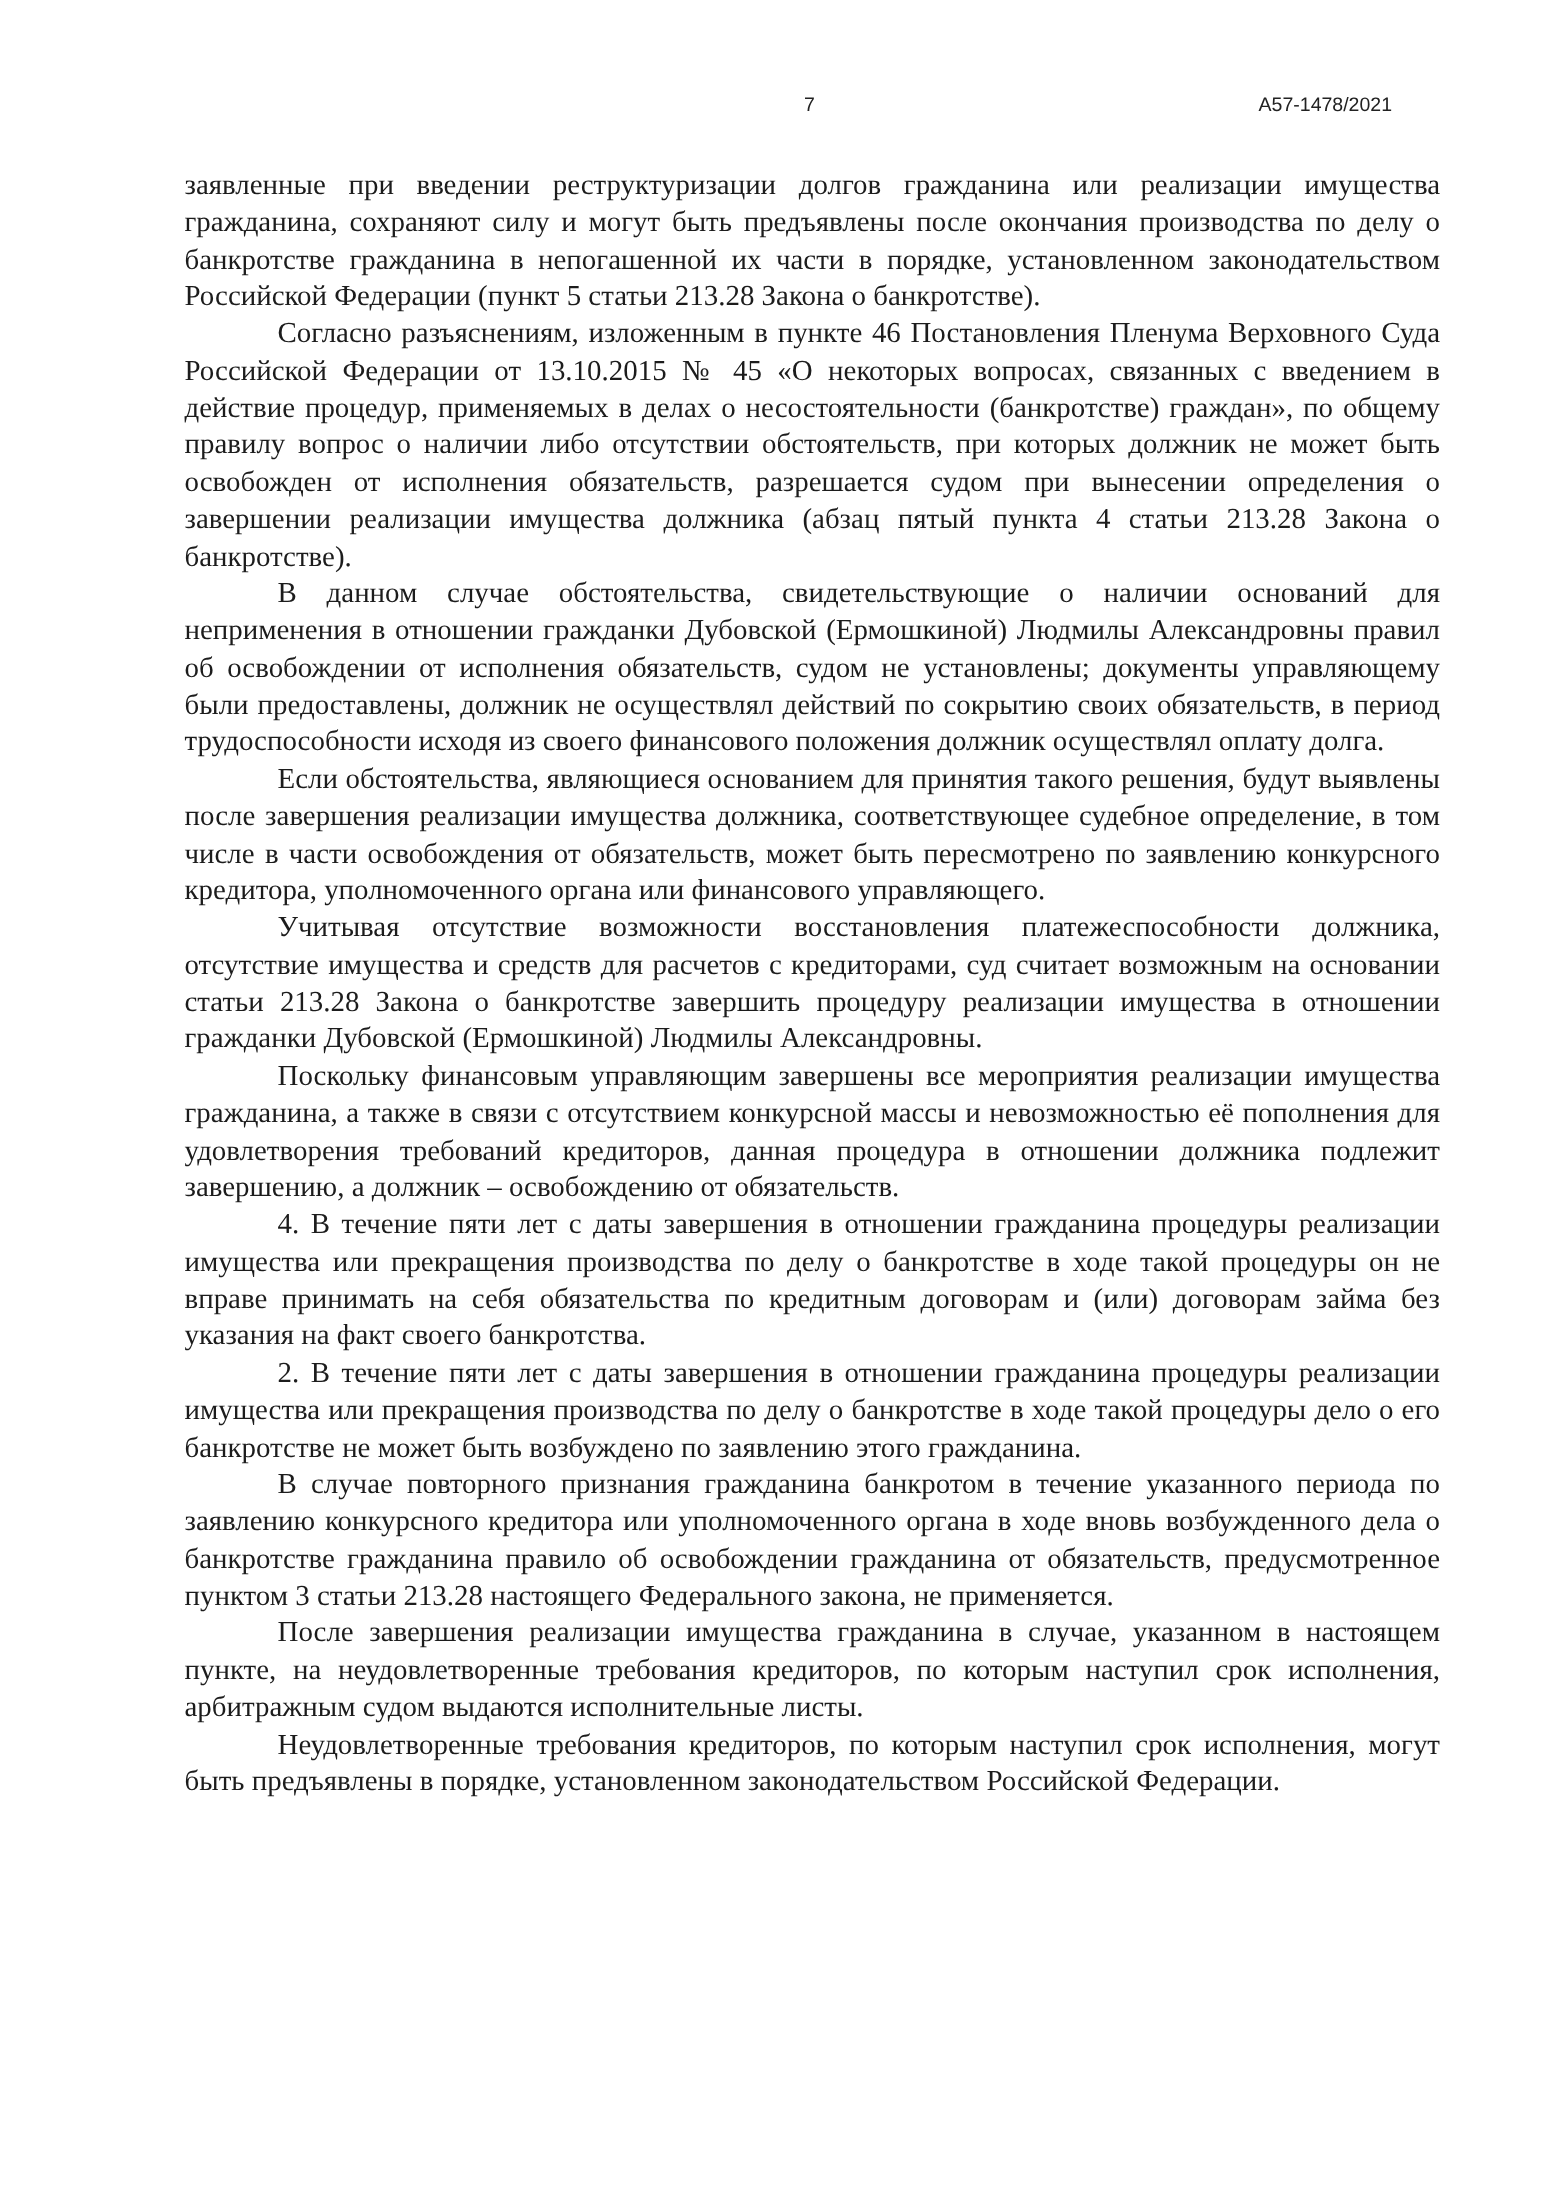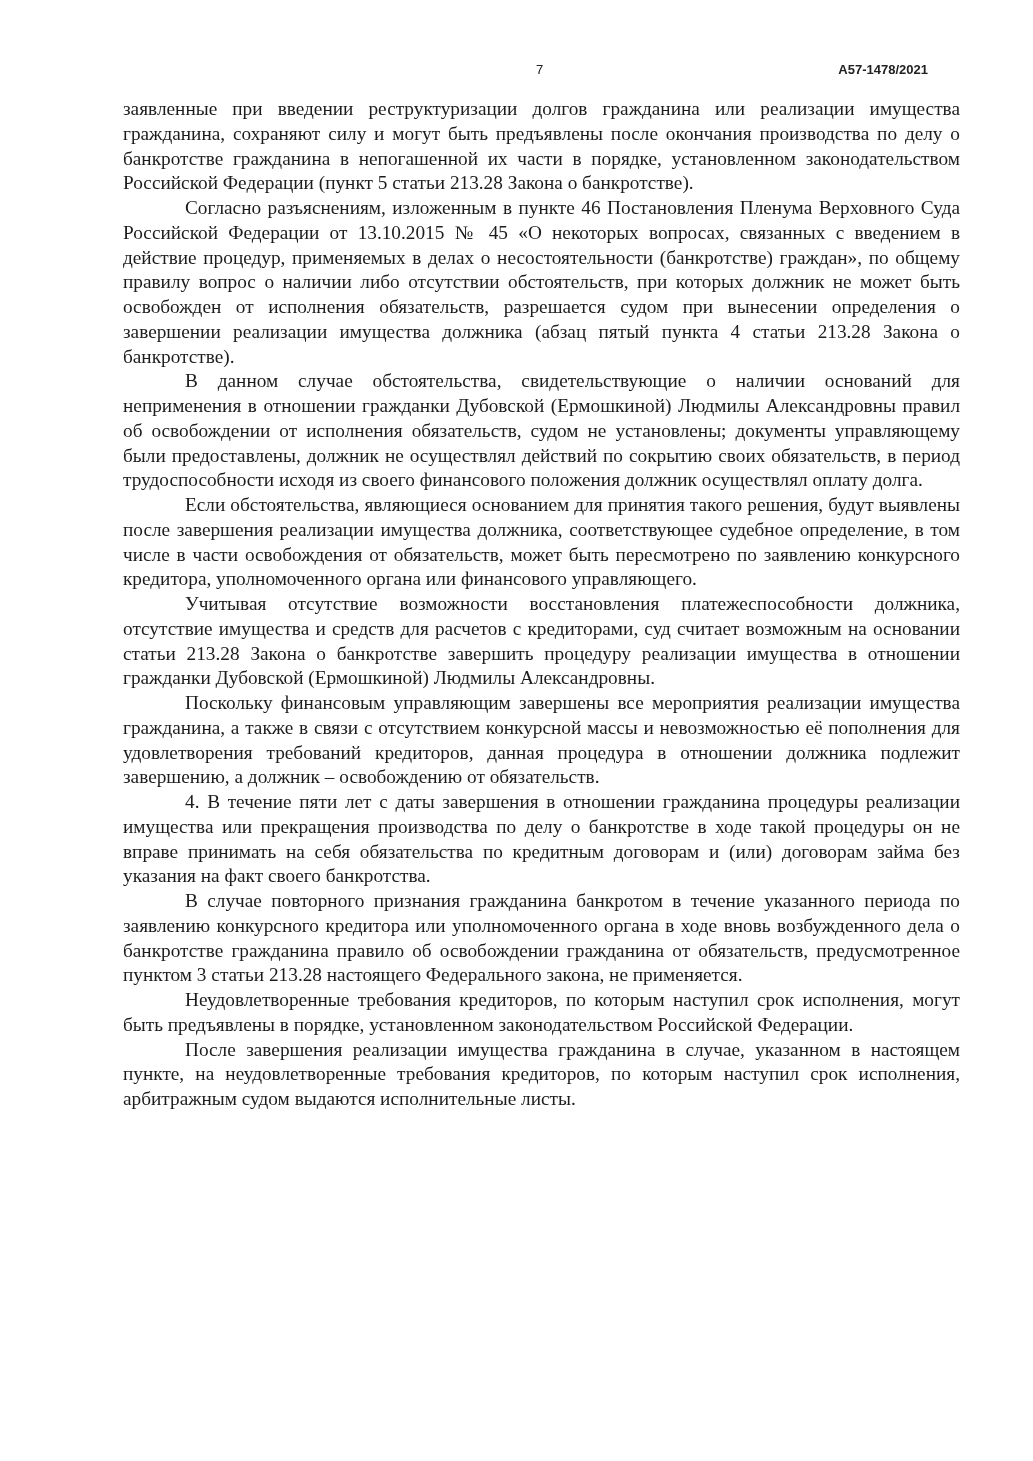--- a/index.html
+++ b/index.html
@@ -26,25 +26,24 @@
     }
     .page-number {
       position: absolute;
       left: 536px;
       top: 0;
     }
     .case-number {
       position: absolute;
       right: 105px;
       top: 0;
-      font-weight: bold;
     }
     .doc-body {
       position: absolute;
-      top: 97px;
+      top: 112px;
       left: 123px;
       width: 837px;
       font-family: "Liberation Serif", serif;
       font-size: 19.3px;
       line-height: 24.75px;
       text-align: justify;
       color: #1c1c1c;
     }
     .doc-body p {
       margin: 0;
@@ -65,16 +64,17 @@
 </div>
 
 <div class="doc-body">
   <p class="continuation">заявленные при введении реструктуризации долгов гражданина или реализации имущества гражданина, сохраняют силу и могут быть предъявлены после окончания производства по делу о банкротстве гражданина в непогашенной их части в порядке, установленном законодательством Российской Федерации (пункт 5 статьи 213.28 Закона о банкротстве).</p>
   <p>Согласно разъяснениям, изложенным в пункте 46 Постановления Пленума Верховного Суда Российской Федерации от 13.10.2015 № 45 «О некоторых вопросах, связанных с введением в действие процедур, применяемых в делах о несостоятельности (банкротстве) граждан», по общему правилу вопрос о наличии либо отсутствии обстоятельств, при которых должник не может быть освобожден от исполнения обязательств, разрешается судом при вынесении определения о завершении реализации имущества должника (абзац пятый пункта 4 статьи 213.28 Закона о банкротстве).</p>
   <p>В данном случае обстоятельства, свидетельствующие о наличии оснований для неприменения в отношении гражданки Дубовской (Ермошкиной) Людмилы Александровны правил об освобождении от исполнения обязательств, судом не установлены; документы управляющему были предоставлены, должник не осуществлял действий по сокрытию своих обязательств, в период трудоспособности исходя из своего финансового положения должник осуществлял оплату долга.</p>
   <p>Если обстоятельства, являющиеся основанием для принятия такого решения, будут выявлены после завершения реализации имущества должника, соответствующее судебное определение, в том числе в части освобождения от обязательств, может быть пересмотрено по заявлению конкурсного кредитора, уполномоченного органа или финансового управляющего.</p>
   <p>Учитывая отсутствие возможности восстановления платежеспособности должника, отсутствие имущества и средств для расчетов с кредиторами, суд считает возможным на основании статьи 213.28 Закона о банкротстве завершить процедуру реализации имущества в отношении гражданки Дубовской (Ермошкиной) Людмилы Александровны.</p>
   <p>Поскольку финансовым управляющим завершены все мероприятия реализации имущества гражданина, а также в связи с отсутствием конкурсной массы и невозможностью её пополнения для удовлетворения требований кредиторов, данная процедура в отношении должника подлежит завершению, а должник – освобождению от обязательств.</p>
   <p>4. В течение пяти лет с даты завершения в отношении гражданина процедуры реализации имущества или прекращения производства по делу о банкротстве в ходе такой процедуры он не вправе принимать на себя обязательства по кредитным договорам и (или) договорам займа без указания на факт своего банкротства.</p>
+  <p>2. В течение пяти лет с даты завершения в отношении гражданина процедуры реализации имущества или прекращения производства по делу о банкротстве в ходе такой процедуры дело о его банкротстве не может быть возбуждено по заявлению этого гражданина.</p>
   <p>В случае повторного признания гражданина банкротом в течение указанного периода по заявлению конкурсного кредитора или уполномоченного органа в ходе вновь возбужденного дела о банкротстве гражданина правило об освобождении гражданина от обязательств, предусмотренное пунктом 3 статьи 213.28 настоящего Федерального закона, не применяется.</p>
+  <p>После завершения реализации имущества гражданина в случае, указанном в настоящем пункте, на неудовлетворенные требования кредиторов, по которым наступил срок исполнения, арбитражным судом выдаются исполнительные листы.</p>
   <p>Неудовлетворенные требования кредиторов, по которым наступил срок исполнения, могут быть предъявлены в порядке, установленном законодательством Российской Федерации.</p>
-  <p>После завершения реализации имущества гражданина в случае, указанном в настоящем пункте, на неудовлетворенные требования кредиторов, по которым наступил срок исполнения, арбитражным судом выдаются исполнительные листы.</p>
 </div>
 
 </body></html>

